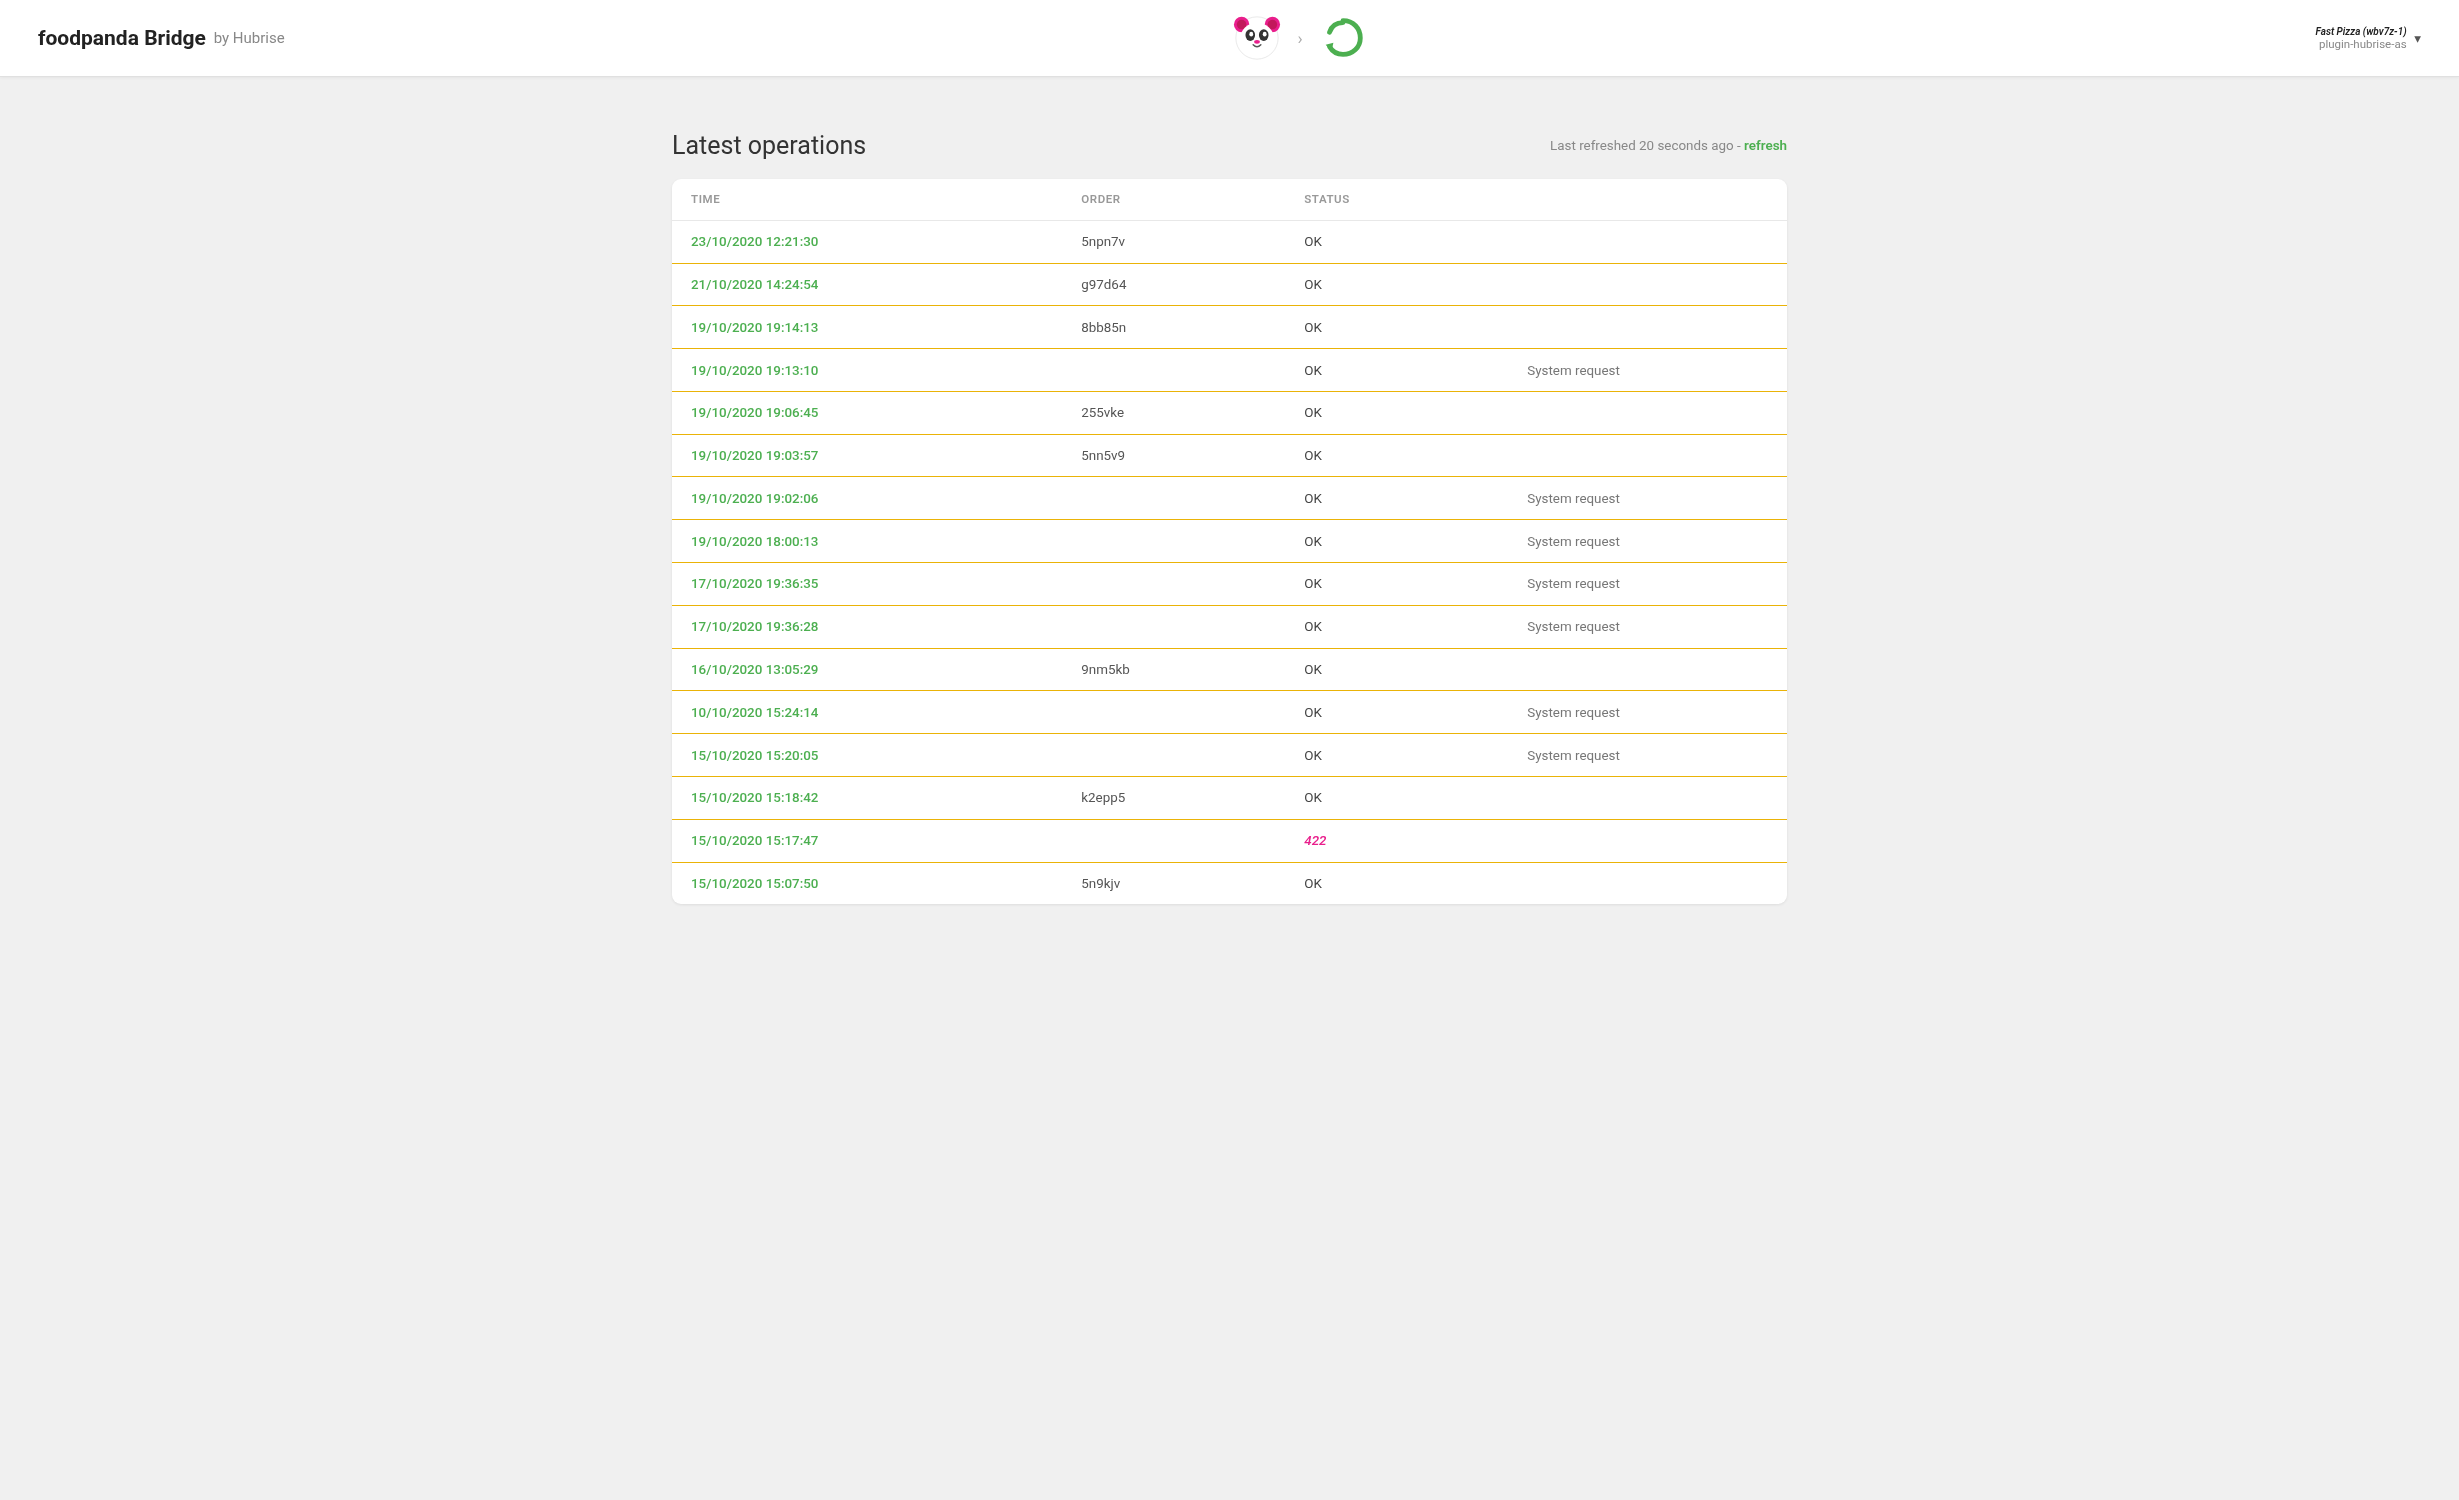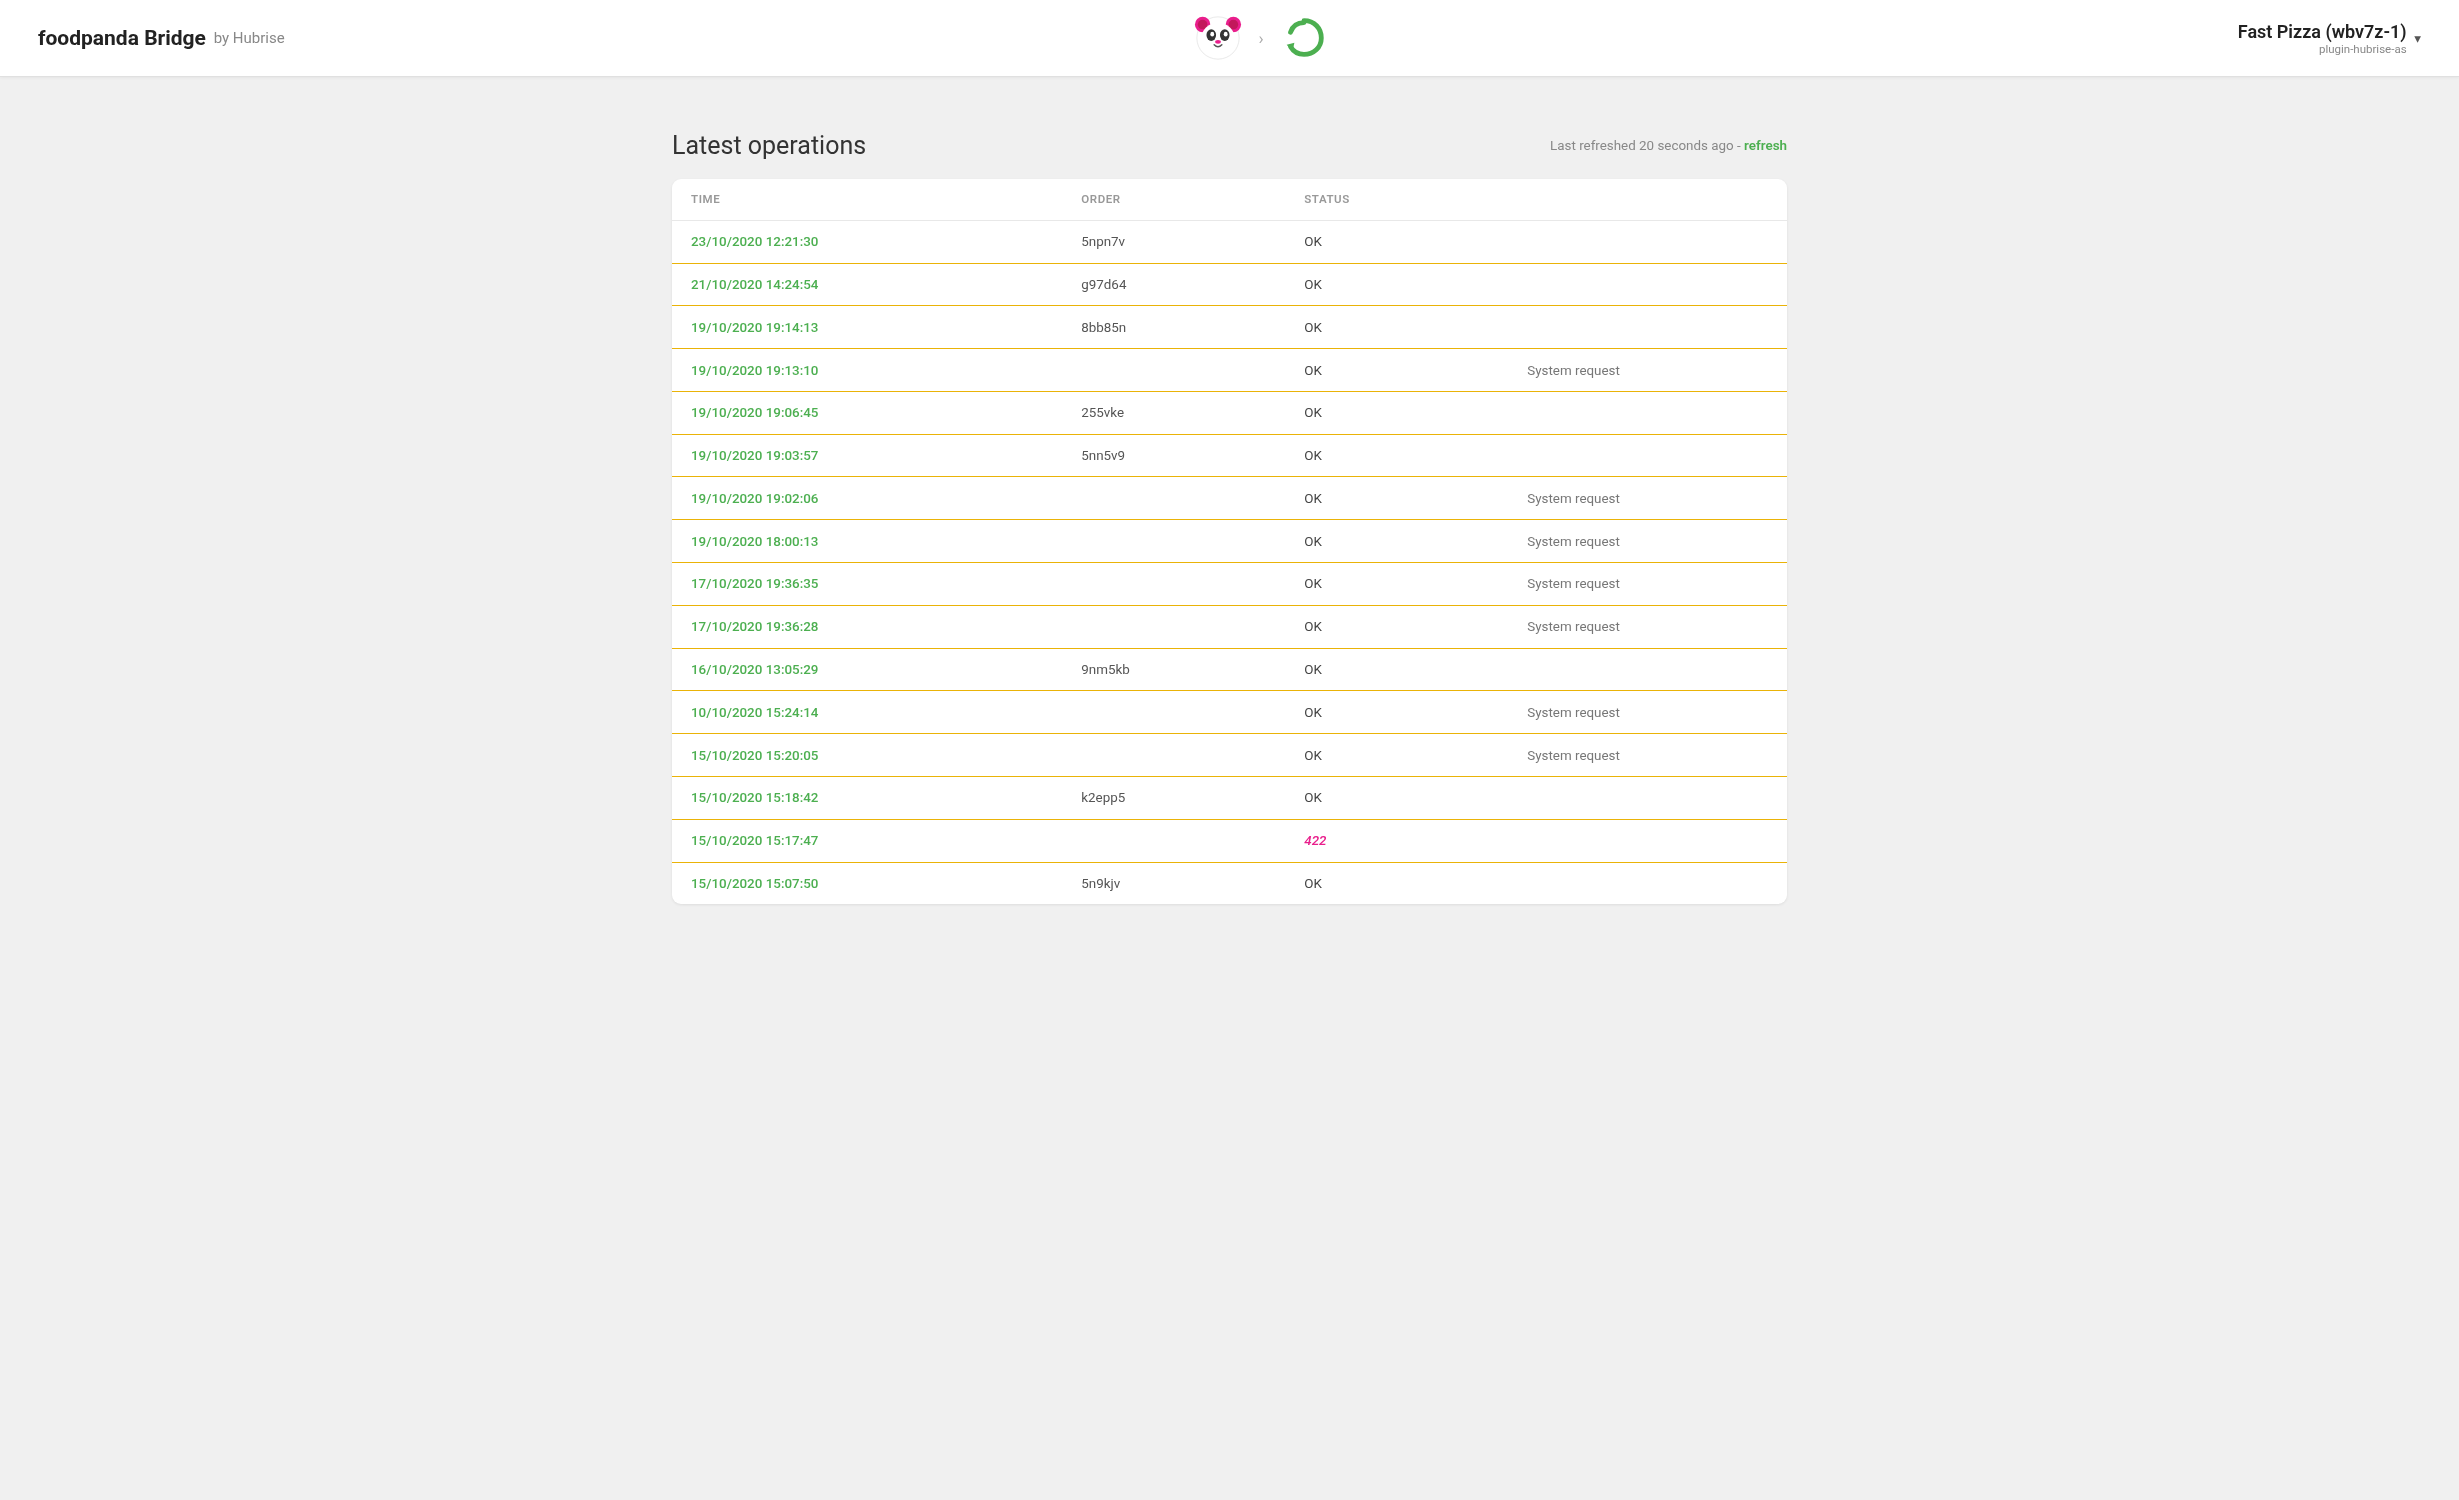--- a/index.html
+++ b/index.html
@@ -67,24 +67,25 @@
     }
 
     .header-right {
       display: flex;
       align-items: center;
       gap: 7.7px;
       cursor: pointer;
     }
 
     .account-name {
-      font-size: 18px;
+      font-size: 10px;
       font-weight: 600;
       color: #222;
       text-align: center;
+      font-style: italic;
     }
 
     .account-sub {
       font-size: 11.5px;
       color: #888;
       text-align: right;
     }
 
     .account-info {
       text-align: right;

